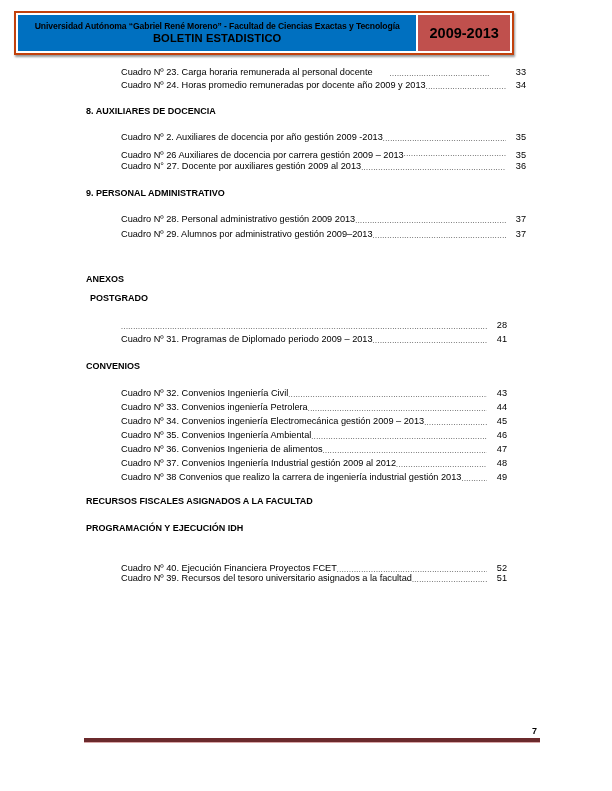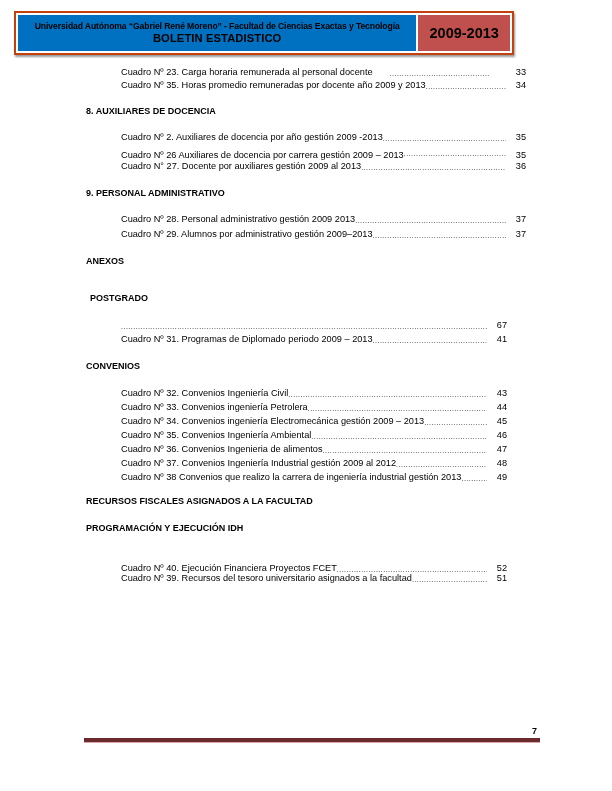--- a/index.html
+++ b/index.html
@@ -60,21 +60,21 @@
   </div>
 </div>
 
 <div class="toc" id="toc">
     <div class="entry" style="top: 67px; width: 405px; gap: 17px;">
       <span class="label">Cuadro Nº 23.   Carga horaria remunerada al personal docente</span>
       <span class="dots">........................................................................................................................................................................................................</span>
       <span class="page">33</span>
     </div>
     <div class="entry" style="top: 80px; width: 405px;">
-      <span class="label">Cuadro Nº 35.  Horas  promedio remuneradas por docente año 2009 y 2013</span>
+      <span class="label">Cuadro Nº 24.  Horas  promedio remuneradas por docente año 2009 y 2013</span>
       <span class="dots">........................................................................................................................................................................................................</span>
       <span class="page">34</span>
     </div>
     <div class="section" style="top: 106px;">8.  AUXILIARES DE DOCENCIA</div>
     <div class="entry" style="top: 132px; width: 405px;">
       <span class="label">Cuadro Nº 2.  Auxiliares de docencia  por año gestión  2009 -2013</span>
       <span class="dots">........................................................................................................................................................................................................</span>
       <span class="page">35</span>
     </div>
     <div class="entry" style="top: 147px; width: 405px; align-items: flex-end;">
@@ -91,25 +91,25 @@
     <div class="entry" style="top: 214px; width: 405px;">
       <span class="label">Cuadro Nº  28.  Personal administrativo gestión  2009 2013</span>
       <span class="dots">........................................................................................................................................................................................................</span>
       <span class="page">37</span>
     </div>
     <div class="entry" style="top: 229px; width: 405px;">
       <span class="label">Cuadro Nº  29.  Alumnos por administrativo  gestión  2009–2013</span>
       <span class="dots">........................................................................................................................................................................................................</span>
       <span class="page">37</span>
     </div>
-    <div class="section" style="top: 256px;">ANEXOS</div>
+    <div class="section" style="top: 274px;">ANEXOS</div>
     <div class="section" style="top: 293px; left: 90px;">POSTGRADO</div>
     <div class="entry" style="top: 320px; width: 386px;">
       <span class="dots">........................................................................................................................................................................................................</span>
-      <span class="page">67</span>
+      <span class="page">28</span>
     </div>
     <div class="entry" style="top: 334px; width: 386px;">
       <span class="label">Cuadro Nº 31.  Programas de Diplomado periodo  2009 – 2013</span>
       <span class="dots">........................................................................................................................................................................................................</span>
       <span class="page">41</span>
     </div>
     <div class="section" style="top: 361px;">CONVENIOS</div>
     <div class="entry" style="top: 388px; width: 386px;">
       <span class="label">Cuadro Nº  32.  Convenios  Ingeniería Civil</span>
       <span class="dots">........................................................................................................................................................................................................</span>

